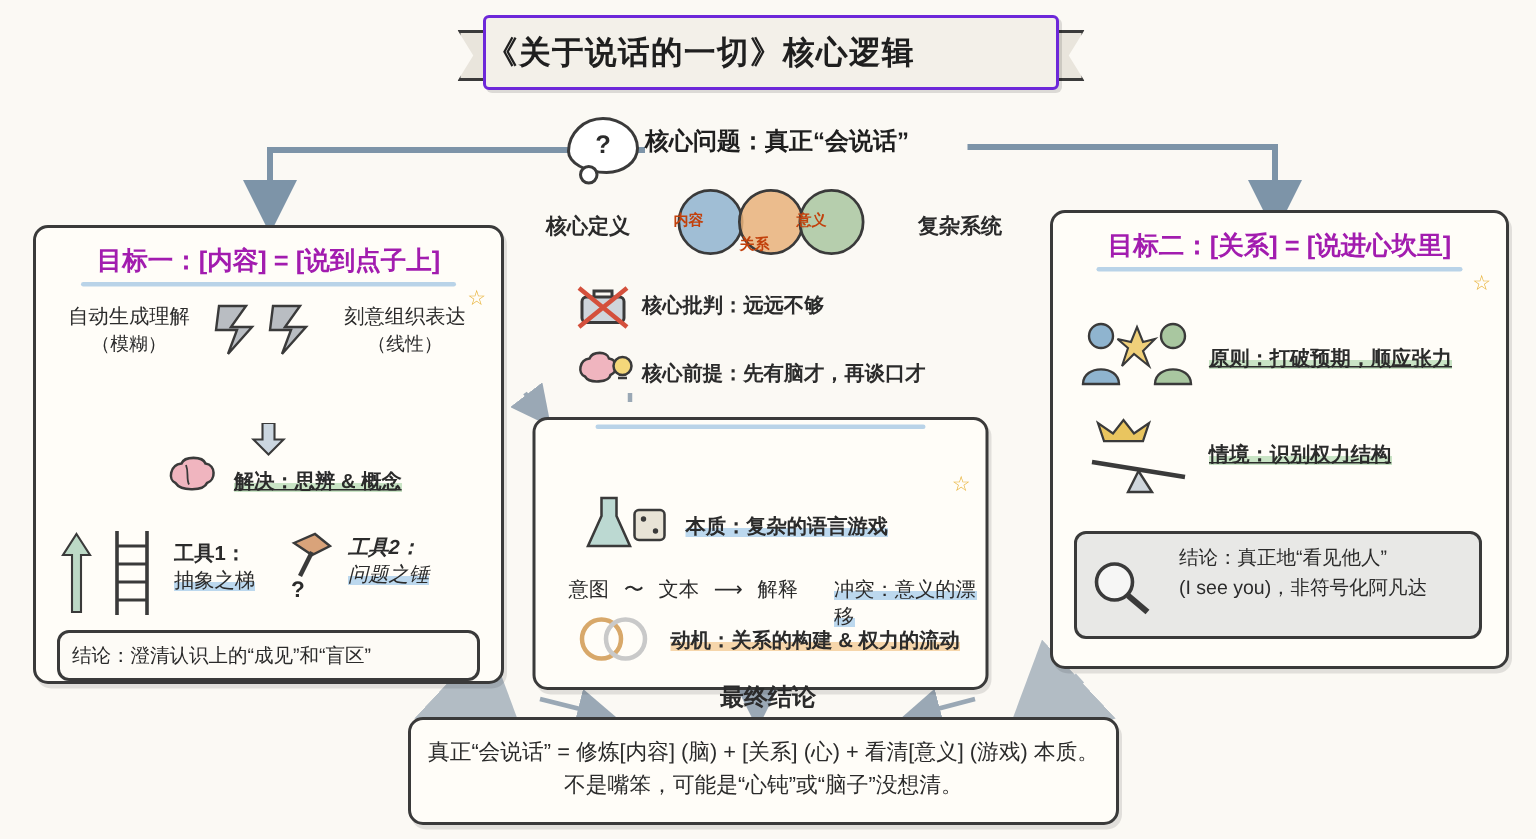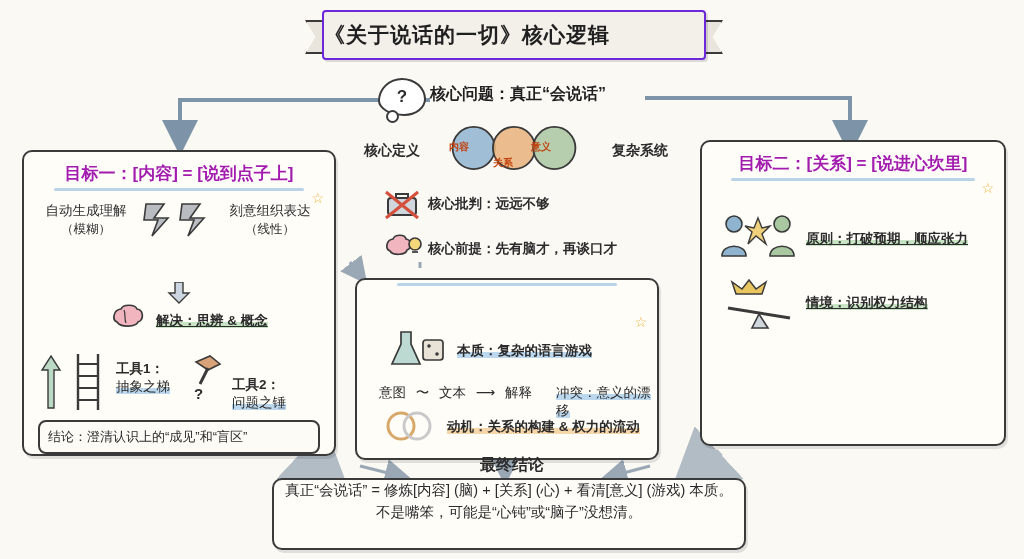--- a/index.html
+++ b/index.html
@@ -190,21 +190,21 @@
     </svg>
     <div class="row" style="left:92px;top:208px;">
       <span class="bold">工具1：</span><br>
       <span class="hl-blue">抽象之梯</span>
     </div>
     <svg style="position:absolute;left:166px;top:200px;width:40px;height:36px;" viewBox="0 0 40 36">
       <path d="M6,10 L20,4 L30,12 L18,18 z" fill="#d9a37a" stroke="#3a3a3a" stroke-width="1.6"></path>
       <path d="M18,16 L10,32" stroke="#3a3a3a" stroke-width="3"></path>
     </svg>
     <div class="row bold" style="left:170px;top:232px;font-size:15px;">?</div>
-    <div class="row" style="left:208px;top:224px;">
+    <div class="row" style="left:208px;top:204px;font-style:italic;">
       <span class="bold">工具2：</span><br>
       <span class="hl-blue">问题之锤</span>
     </div>
 
     <div class="concl" style="left:14px;top:268px;width:282px;">结论：澄清认识上的“成见”和“盲区”</div>
   </div>
 
   <div class="box" id="box-right">
     <div class="box-title">目标二：[关系] = [说进心坎里]</div>
     <span class="underline" style="width:244px;"></span>
@@ -223,20 +223,30 @@
 
     <svg style="position:absolute;left:20px;top:136px;width:74px;height:52px;" viewBox="0 0 74 52">
       <path d="M14,16 L10,4 L20,11 L27,2 L34,11 L44,4 L40,16 z" fill="#e9c55f" stroke="#3a3a3a" stroke-width="1.5"></path>
       <path d="M6,30 L68,40" stroke="#3a3a3a" stroke-width="3"></path>
       <path d="M37,36 L30,50 H46 z" fill="#cfd6dc" stroke="#3a3a3a" stroke-width="1.6"></path>
     </svg>
     <div class="row bold" style="left:104px;top:152px;">
       <span class="hl-green">情境：识别权力结构</span>
     </div>
 
+    <div class="concl gray-panel" style="left:14px;top:212px;width:272px;height:72px;">
+      <svg style="position:absolute;left:8px;top:16px;width:44px;height:40px;" viewBox="0 0 44 40">
+        <circle cx="17" cy="16" r="12" fill="#ffffff" fill-opacity="0.6" stroke="#3a3a3a" stroke-width="2.4"></circle>
+        <path d="M26,25 L39,36" stroke="#3a3a3a" stroke-width="4"></path>
+      </svg>
+      <div style="margin-left:60px;line-height:1.5;">
+        <div>结论：真正地“看见他人”</div>
+        <div>(I see you)，非符号化阿凡达</div>
+      </div>
+    </div>
   </div>
 
   <div class="box" id="box-mid">
     <span class="underline" style="width:220px;"></span>
     <span class="star" style="right:10px;top:34px;">☆</span>
 
     <svg style="position:absolute;left:28px;top:48px;width:62px;height:40px;" viewBox="0 0 62 40">
       <path d="M16,4 h10 v12 l9,20 h-28 l9,-20 z" fill="#bcd9d2" stroke="#3a3a3a" stroke-width="1.7"></path>
       <rect x="38" y="12" width="20" height="20" rx="3" fill="#e8e3d6" stroke="#3a3a3a" stroke-width="1.7"></rect>
       <circle cx="44" cy="18" r="1.8" fill="#3a3a3a"></circle>
@@ -261,17 +271,17 @@
       <circle cx="20" cy="20" r="13" fill="none" stroke="#d8a86a" stroke-width="3"></circle>
       <circle cx="36" cy="20" r="13" fill="none" stroke="#c9c9c9" stroke-width="3"></circle>
     </svg>
     <div class="row bold" style="left:90px;top:138px;">
       <span class="hl-orange">动机：关系的构建 &amp; 权力的流动</span>
     </div>
   </div>
 
   <div class="final-title">最终结论</div>
   <div class="box" id="box-final">
-    <div class="final-line" style="">真正“会说话” = 修炼[内容] (脑) + [关系] (心) + 看清[意义] (游戏) 本质。</div>
+    <div class="final-line" style="margin-top:12px;">真正“会说话” = 修炼[内容] (脑) + [关系] (心) + 看清[意义] (游戏) 本质。</div>
     <div class="final-line">不是嘴笨，可能是“心钝”或“脑子”没想清。</div>
   </div>
 
 </div>
 
 </body></html>

